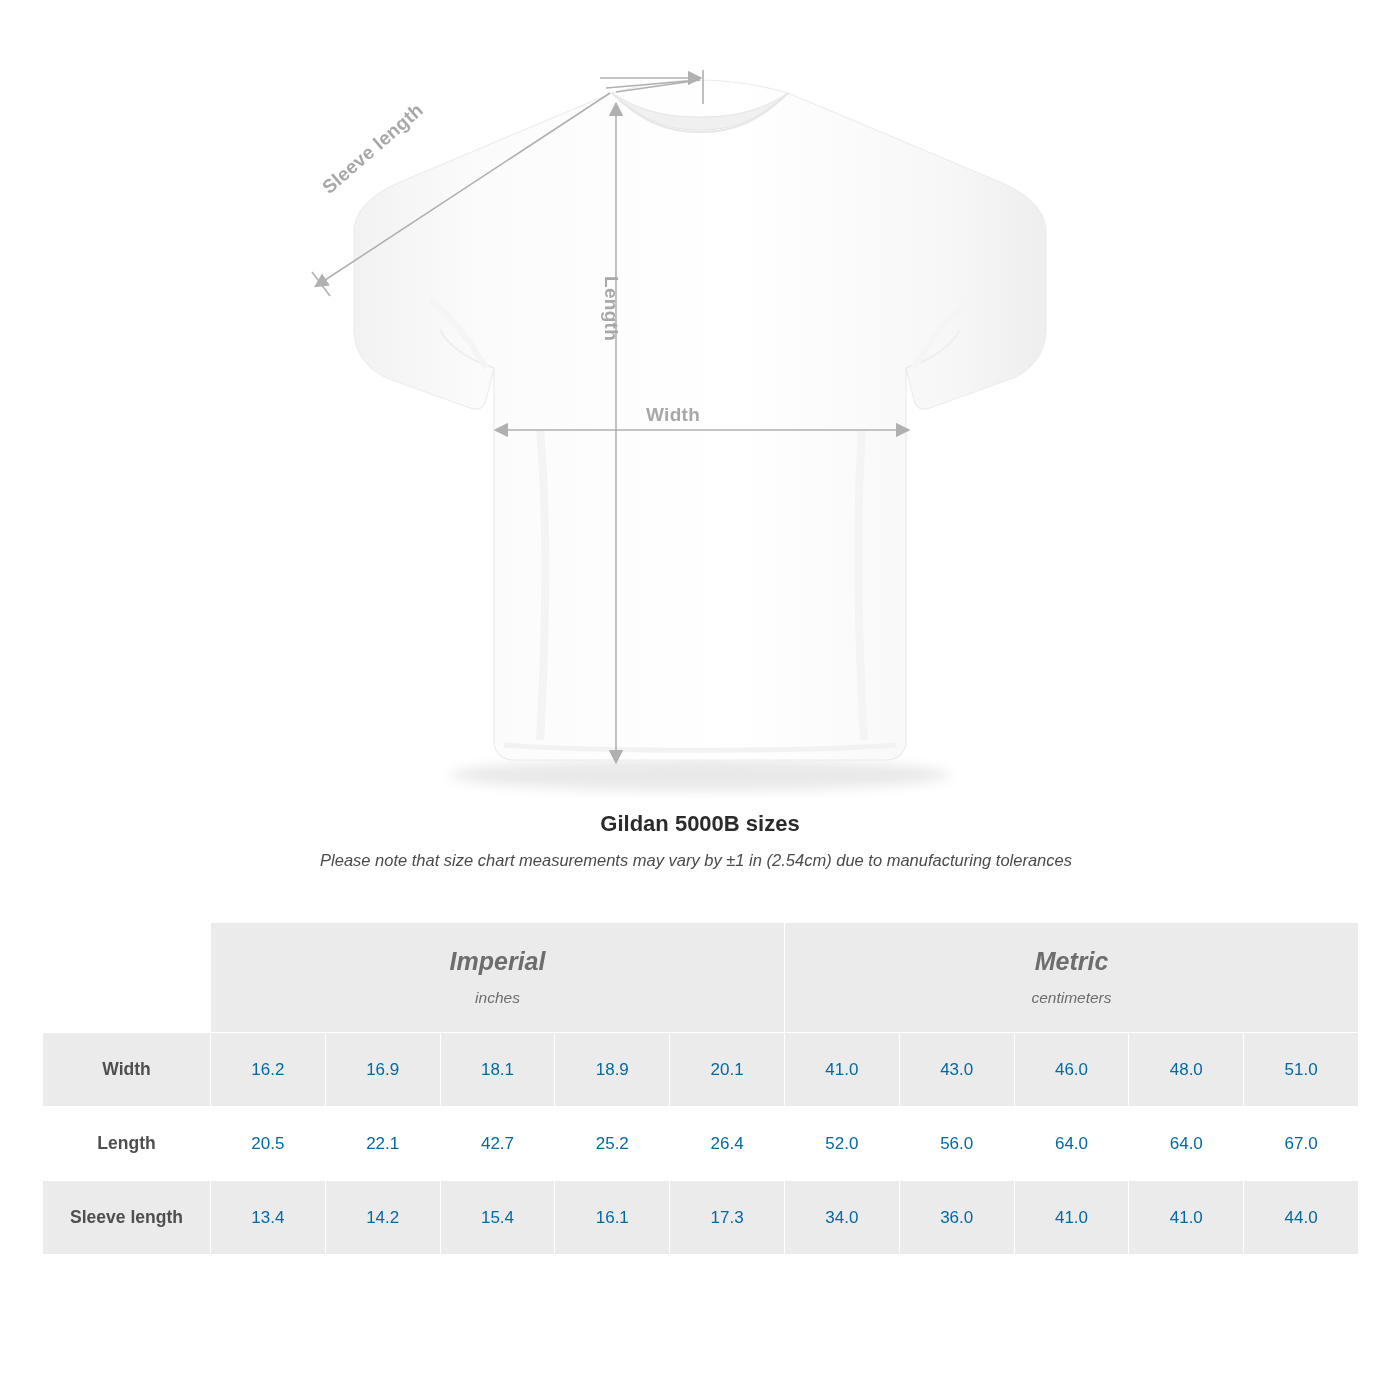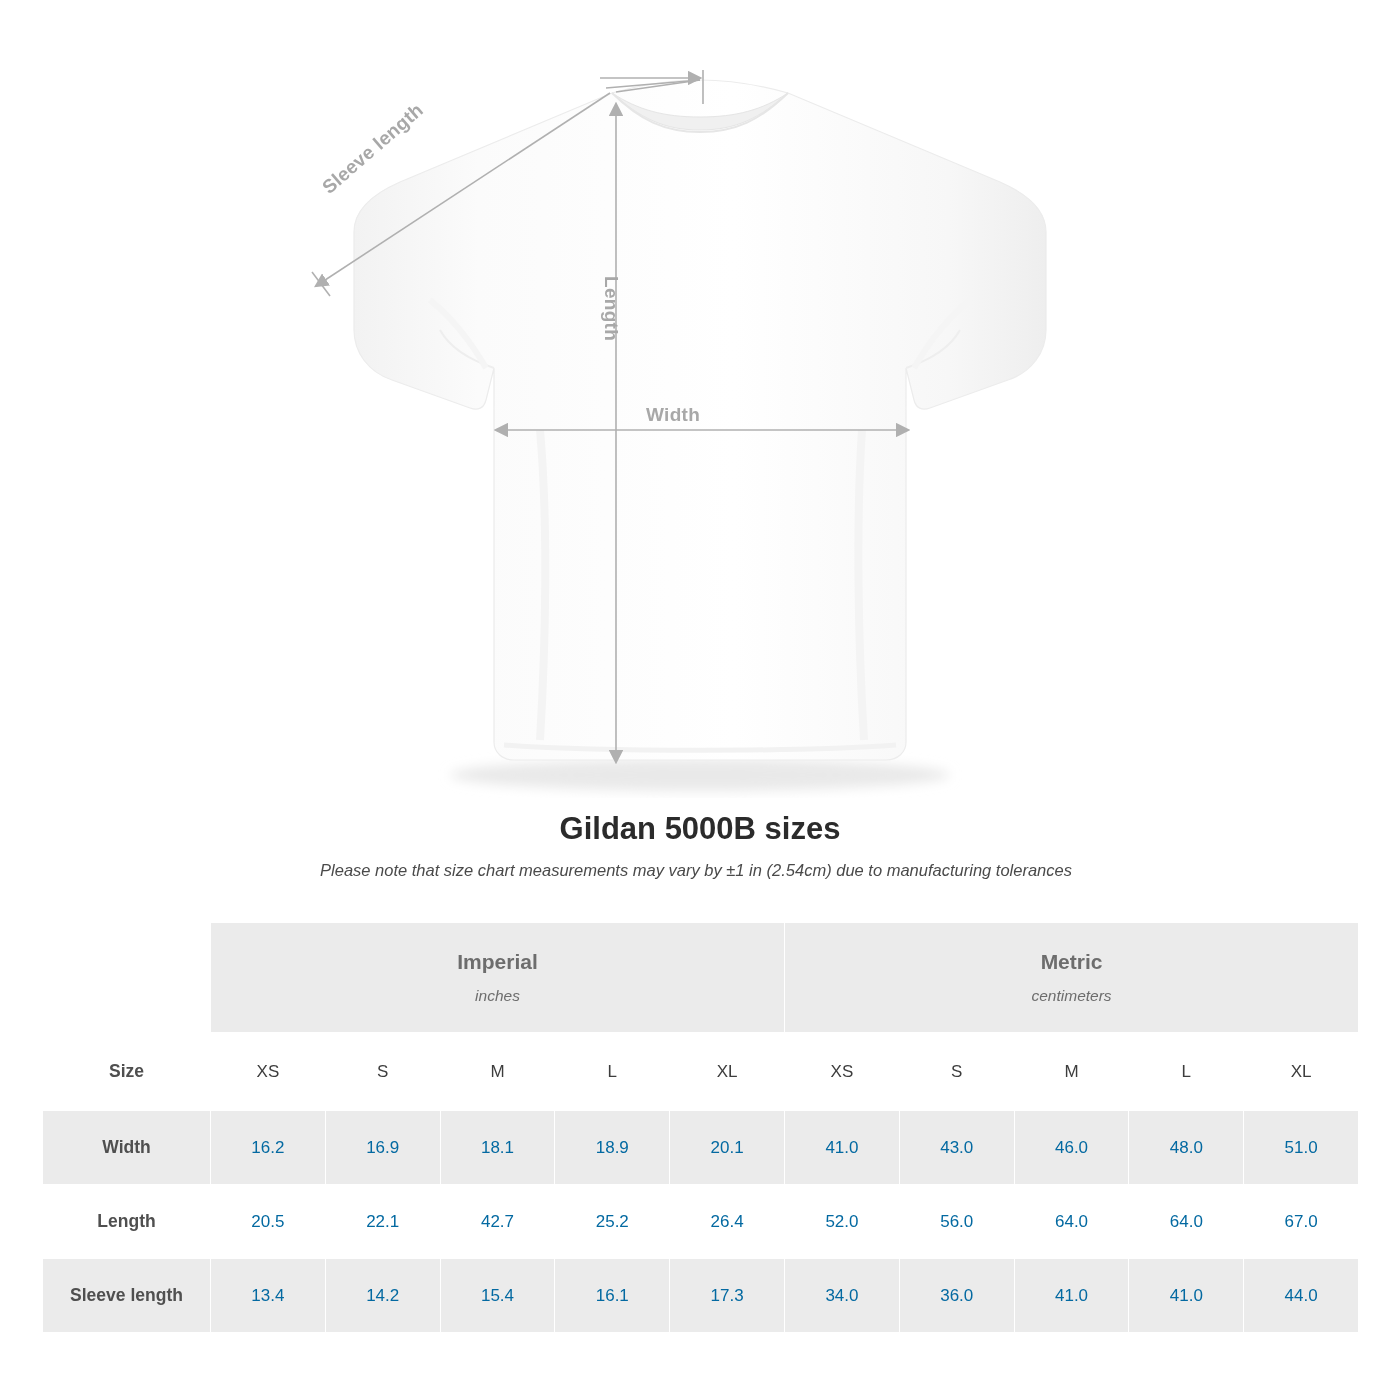--- a/index.html
+++ b/index.html
@@ -55,21 +55,21 @@
     left: 646px;
     top: 404px;
   }
 
   
   .title-block {
     text-align: center;
     margin-top: 6px;
   }
   .chart-title {
-    font-size: 31px;
+    font-size: 22px;
     font-weight: bold;
     color: #2b2b2b;
     margin: 0;
   }
   .chart-note {
     font-size: 16.5px;
     font-style: italic;
     color: #4a4a4a;
     margin: 14px 8px 0 0;
   }
@@ -90,21 +90,22 @@
     border: 1px solid #ffffff;
     text-align: center;
     vertical-align: middle;
   }
   .unit-head {
     background: #ebebeb;
     height: 110px;
     padding: 0;
   }
   .unit-head .unit-name {
-    font-size: 21px;
+    font-size: 25px;
+    font-style: italic;
     font-weight: bold;
     color: #6d6d6d;
     line-height: 1.1;
   }
   .unit-head .unit-sub {
     font-size: 15.5px;
     font-style: italic;
     color: #6d6d6d;
     margin-top: 14px;
   }
@@ -254,33 +255,20 @@
           <td class="unit-head" colspan="5">
             <div class="unit-name">Imperial</div>
             <div class="unit-sub">inches</div>
           </td>
           <td class="unit-head" colspan="5">
             <div class="unit-name">Metric</div>
             <div class="unit-sub">centimeters</div>
           </td>
         </tr>
 
-        <tr class="head-row">
-          <td class="size-word">Size</td>
-          <td class="sz">XS</td>
-          <td class="sz">S</td>
-          <td class="sz">M</td>
-          <td class="sz">L</td>
-          <td class="sz">XL</td>
-          <td class="sz">XS</td>
-          <td class="sz">S</td>
-          <td class="sz">M</td>
-          <td class="sz">L</td>
-          <td class="sz">XL</td>
-        </tr>
 
         <tr class="data-row shaded">
           <td class="row-label">Width</td>
           <td>16.2</td>
           <td>16.9</td>
           <td>18.1</td>
           <td>18.9</td>
           <td>20.1</td>
           <td>41.0</td>
           <td>43.0</td>

